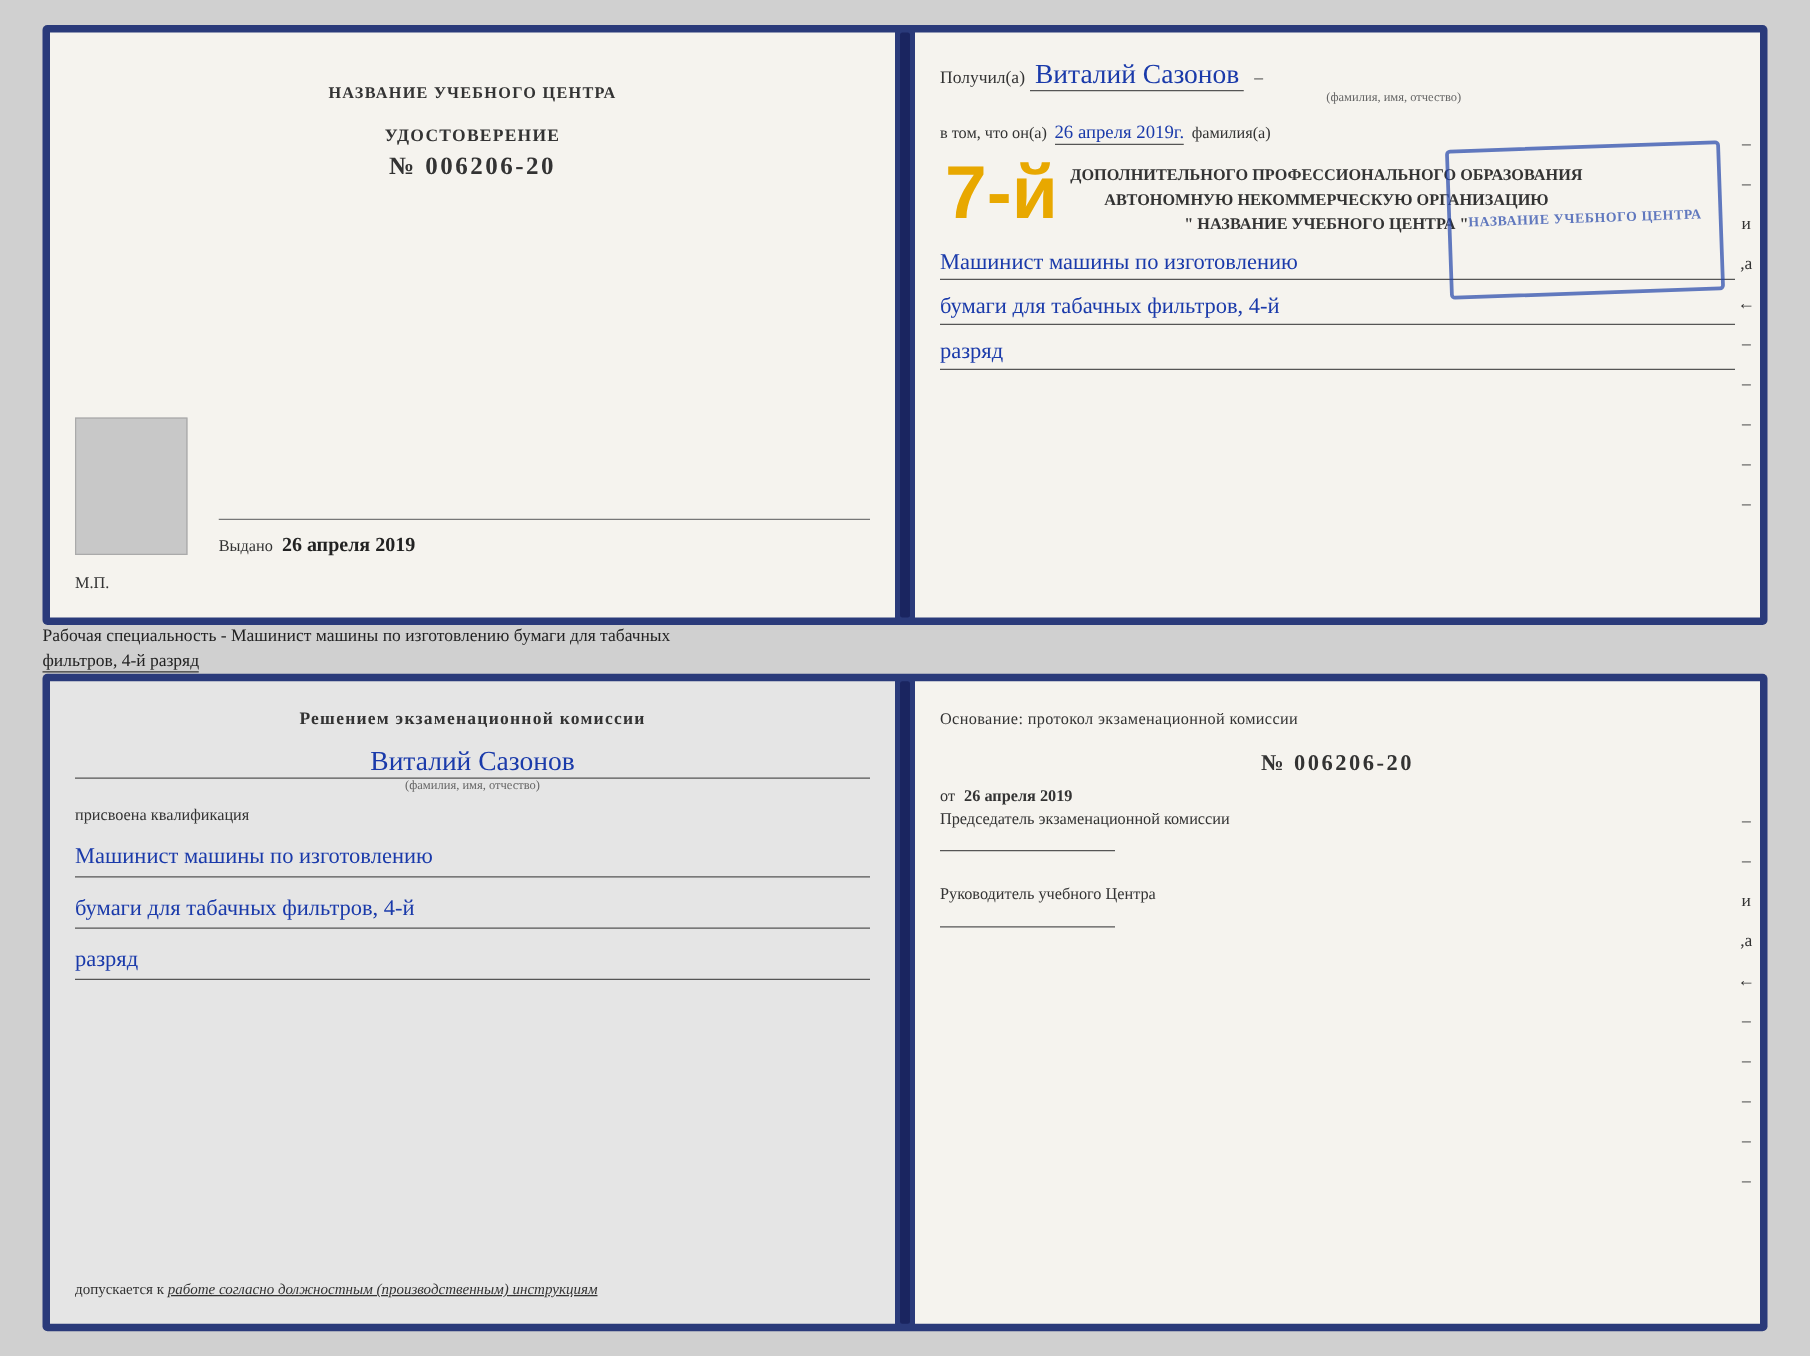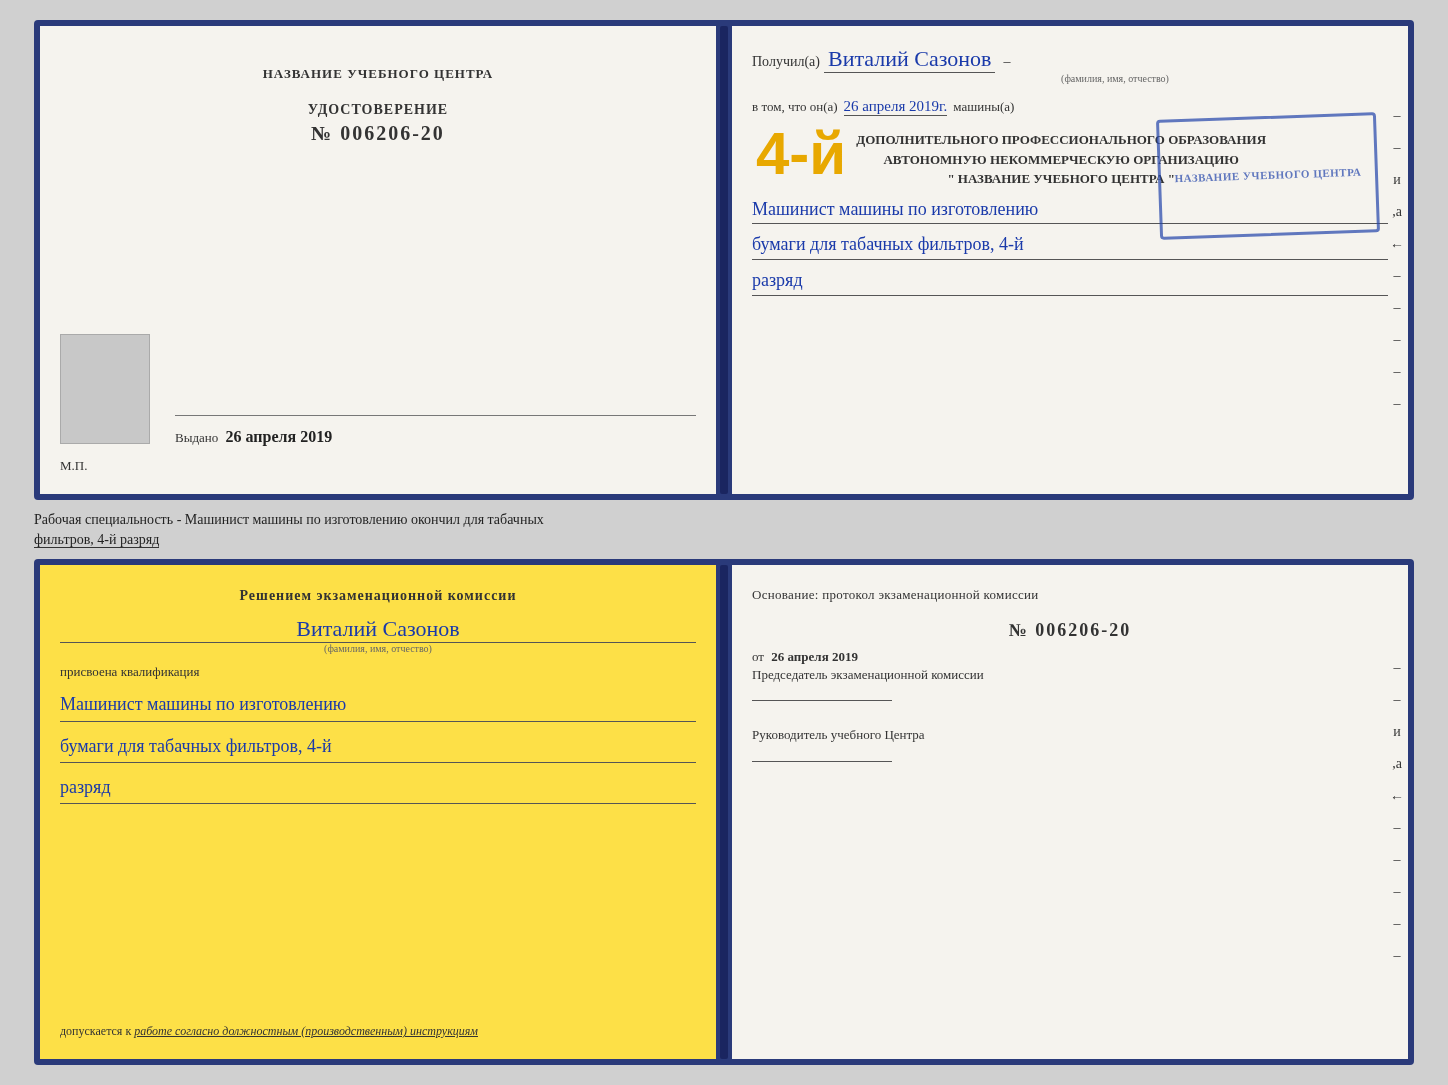--- a/index.html
+++ b/index.html
@@ -13,21 +13,20 @@
     }
 
     .page-wrapper {
       width: 1448px;
       height: 1085px;
       background: #d0d0d0;
       display: flex;
       flex-direction: column;
       align-items: center;
       padding: 20px;
-      gap: 10px;
     }
 
     
     .certificate-book-top {
       width: 1380px;
       height: 480px;
       background: #2a3a7a;
       border-radius: 4px;
       padding: 6px;
       display: flex;
@@ -235,21 +234,21 @@
       line-height: 1.4;
     }
 
     .specialty-underline {
       border-bottom: 1px solid #333;
       display: inline;
     }
 
     
     .bottom-left-page {
-      background: #fde047;
+      background: #e5e5e5;
       flex: 1;
       padding: 20px;
     }
 
     .bottom-right-page {
       background: #f5f3ee;
       flex: 1;
       padding: 20px;
     }
 
@@ -402,40 +401,40 @@
       <div class="poluchil-line">
         <span>Получил(а)</span>
         <span class="handwritten-name">Виталий Сазонов</span>
         <span style="margin-left:4px;">–</span>
       </div>
       <span class="fio-label" style="margin-left: 90px;">(фамилия, имя, отчество)</span>
 
       <div class="v-tom-line">
         <span>в том, что он(а)</span>
         <span class="handwritten-date">26 апреля 2019г.</span>
-        <span>машины(а)</span>
+        <span>фамилия(а)</span>
       </div>
 
       <div style="display:flex; align-items:flex-start; margin-top:8px;">
-        <span class="big-number">4-й</span>
+        <span class="big-number">7-й</span>
         <div class="org-block" style="margin-left:10px;">
           <div>ДОПОЛНИТЕЛЬНОГО ПРОФЕССИОНАЛЬНОГО ОБРАЗОВАНИЯ</div>
           <div>АВТОНОМНУЮ НЕКОММЕРЧЕСКУЮ ОРГАНИЗАЦИЮ</div>
           <div>" НАЗВАНИЕ УЧЕБНОГО ЦЕНТРА "</div>
         </div>
       </div>
 
       <span class="handwritten-profession">Машинист машины по изготовлению</span>
       <span class="handwritten-profession">бумаги для табачных фильтров, 4-й</span>
       <span class="handwritten-profession">разряд</span>
     </div>
   </div>
 
   <div class="specialty-label">
-    <span>Рабочая специальность - Машинист машины по изготовлению окончил для табачных</span><br>
+    <span>Рабочая специальность - Машинист машины по изготовлению бумаги для табачных</span><br>
     <span class="specialty-underline">фильтров, 4-й разряд</span>
   </div>
 
   <div class="certificate-book-bottom">
 
     <div class="bottom-left-page" style="display:flex; flex-direction:column;">
       <div class="resheniem-text">Решением экзаменационной комиссии</div>
 
       <span class="bottom-name">Виталий Сазонов</span>
       <span class="fio-label">(фамилия, имя, отчество)</span>

